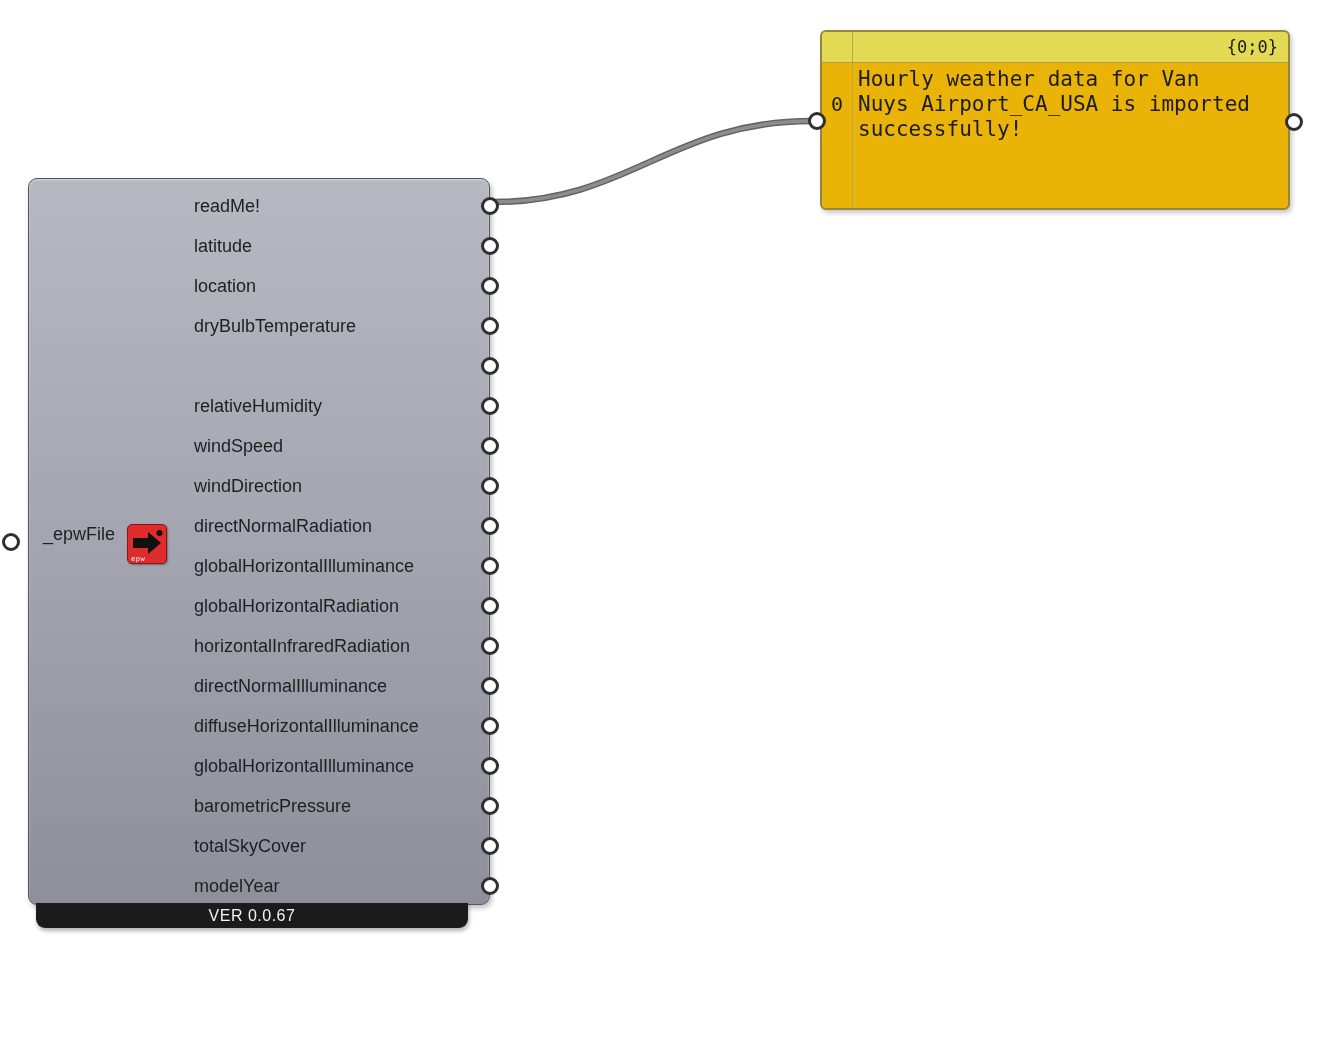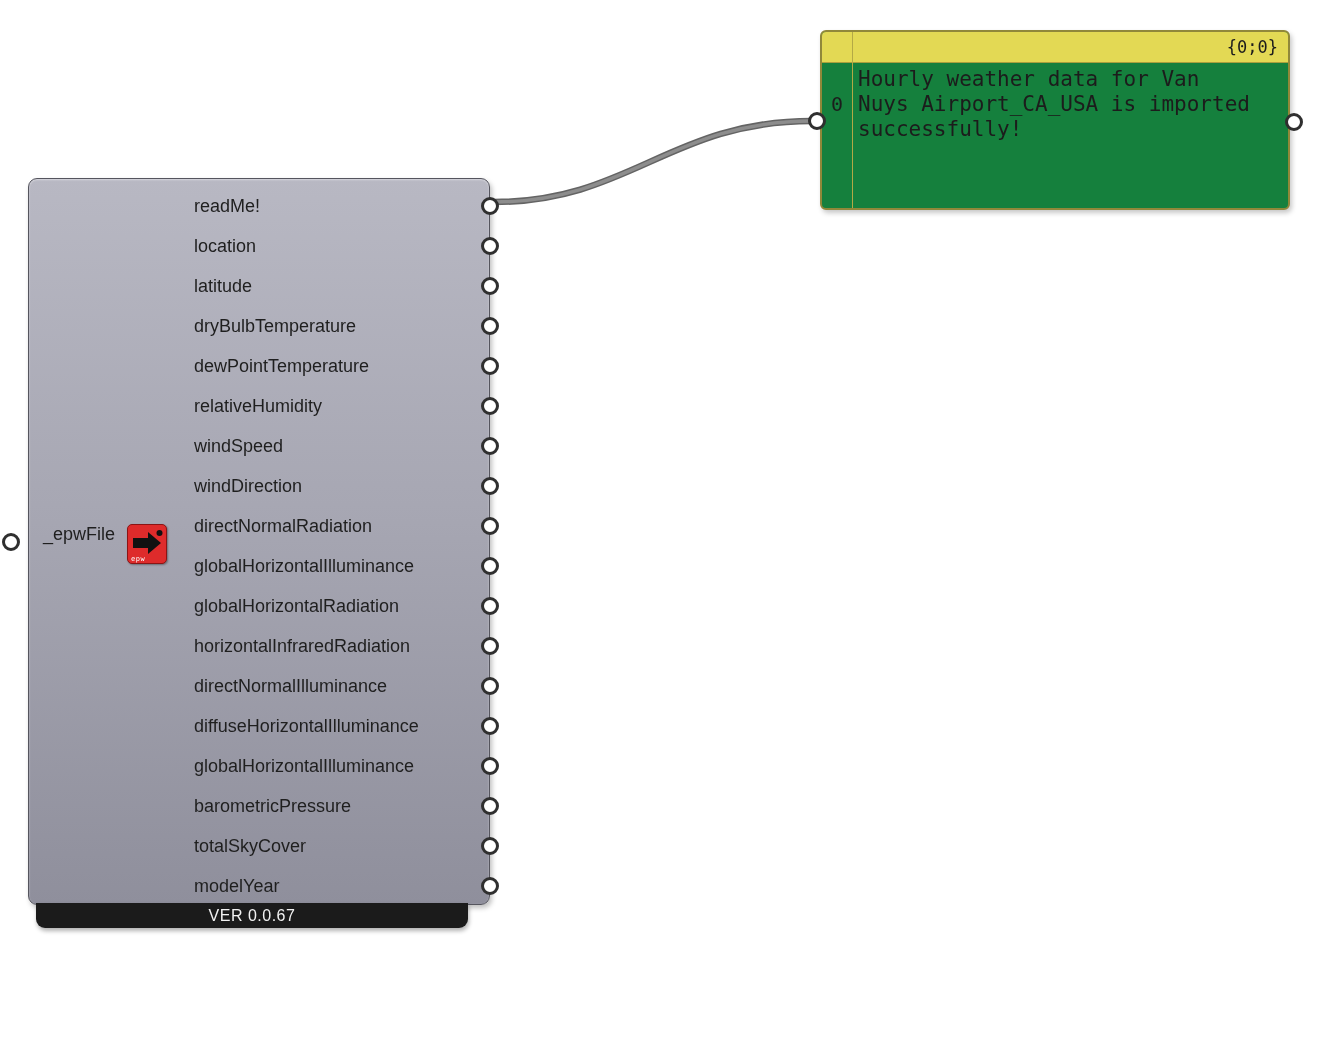--- a/index.html
+++ b/index.html
@@ -48,21 +48,21 @@
   .epw-icon svg{position:absolute;left:0;top:0;}
   .epw-icon .epw-text{
     position:absolute;left:3px;bottom:0px;font-size:7px;color:#ffffff;
     font-family:"DejaVu Sans Mono",monospace;letter-spacing:0.5px;
   }
   .loose-grip{position:absolute;left:2px;top:533px;}
 
   
   .gh-panel{
     position:absolute;left:820px;top:30px;width:470px;height:180px;
-    background:#15803d;border:2px solid #91883a;border-radius:6px;
+    background:#eab308;border:2px solid #91883a;border-radius:6px;
     box-sizing:border-box;box-shadow:2px 3px 5px rgba(0,0,0,0.22);
     font-family:"DejaVu Sans Mono","Liberation Mono",monospace;color:#1c1c1c;
     overflow:hidden;
   }
   .panel-header{
     height:30px;background:#e3d954;border-bottom:1px solid #a99f3d;
     font-size:17px;line-height:30px;text-align:right;padding-right:10px;
   }
   .panel-divider{
     position:absolute;left:30px;top:0;bottom:0;width:1px;background:#b3a945;
@@ -102,33 +102,32 @@
         <span class="epw-text">epw</span>
       </span>
     </div>
 
     <div class="outputs">
       <div class="out-row">
         <span class="out-label">readMe!</span>
         <span class="grip out-grip"></span>
       </div>
       <div class="out-row">
-        <span class="out-label">location</span>
+        <span class="out-label">latitude</span>
         <span class="grip out-grip"></span>
       </div>
       <div class="out-row">
-        <span class="out-label">latitude</span>
+        <span class="out-label">location</span>
         <span class="grip out-grip"></span>
       </div>
       <div class="out-row">
         <span class="out-label">dryBulbTemperature</span>
         <span class="grip out-grip"></span>
       </div>
       <div class="out-row">
-        <span class="out-label">dewPointTemperature</span>
         <span class="grip out-grip"></span>
       </div>
       <div class="out-row">
         <span class="out-label">relativeHumidity</span>
         <span class="grip out-grip"></span>
       </div>
       <div class="out-row">
         <span class="out-label">windSpeed</span>
         <span class="grip out-grip"></span>
       </div>

